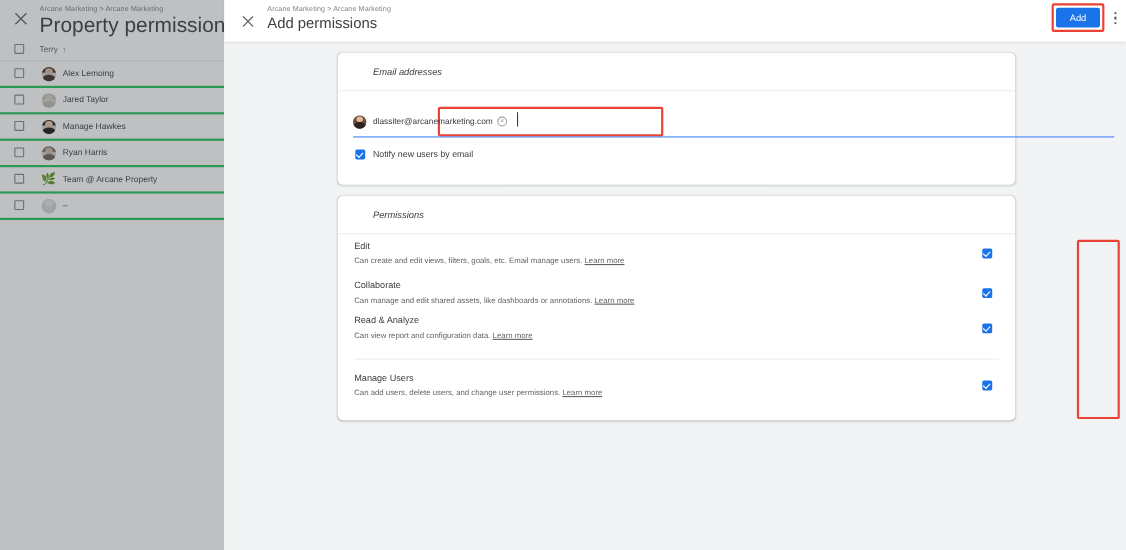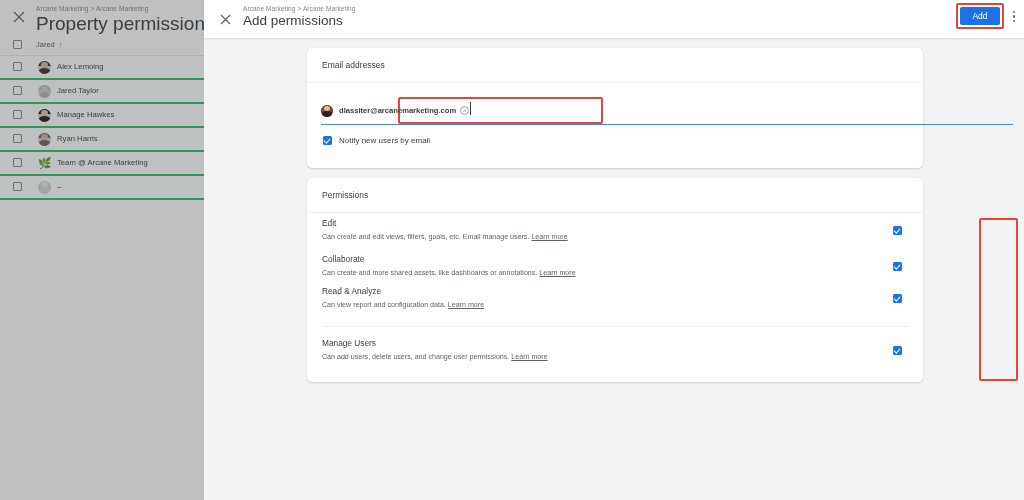--- a/index.html
+++ b/index.html
@@ -47,27 +47,27 @@
   .add-btn{position:absolute;left:756px;top:7px;width:40px;height:18px;background:#1a73e8;border:none;border-radius:2px;color:#fff;font-size:8.5px;font-family:inherit;font-weight:500;cursor:pointer;padding:0;line-height:18px;text-align:center;}
   .kebab{position:absolute;left:803px;top:11px;width:14px;height:16px;cursor:pointer;}
   .kebab i{display:block;width:2.2px;height:2.2px;border-radius:50%;background:#5f6368;margin:0 auto 2.3px;}
 
   
   .card{position:absolute;left:103px;width:616px;background:#ffffff;border-radius:5px;box-shadow:0 1px 2px rgba(60,64,67,.18),0 0 1px rgba(60,64,67,.10);}
   #card-email{top:48px;height:120px;}
   #card-perm{top:178px;height:204px;}
 
   .card-head{position:relative;height:34px;border-bottom:1px solid #eceff1;}
-  .card-head span{position:absolute;left:15px;top:12px;font-size:8.5px;color:#3c4043;}
+  .card-head span{position:absolute;left:32px;top:12px;font-size:8.5px;color:#3c4043;font-style:italic;}
 
   
   .chip-hl{position:absolute;left:91px;top:49px;width:205px;height:27px;border:2.5px solid #ea4335;border-radius:2px;box-sizing:border-box;}
   .chip{position:absolute;left:14px;top:55px;height:15px;display:flex;align-items:center;}
   .chip-av{width:12px;height:12px;border-radius:50%;overflow:hidden;position:relative;background:#8d6e63;flex:0 0 auto;}
-  .chip-text{font-size:7.6px;color:#3c4043;margin-left:6px;white-space:nowrap;font-weight:bold;}
+  .chip-text{font-size:7.6px;color:#3c4043;margin-left:6px;white-space:nowrap;}
   .chip-x{margin-left:4px;width:9px;height:9px;border-radius:50%;border:1px solid #9aa0a6;color:#9aa0a6;font-size:6.5px;line-height:7.5px;text-align:center;box-sizing:border-box;cursor:pointer;}
   .caret{position:absolute;left:163px;top:54px;width:1px;height:13px;background:#3c4043;}
   .underline{position:absolute;left:14px;top:76px;width:692px;height:1.3px;background:#4285f4;}
 
   .notify{position:absolute;left:16px;top:88px;display:flex;align-items:center;}
   .chk{width:9px;height:9px;border-radius:1.5px;background:#1a73e8;position:relative;flex:0 0 auto;cursor:pointer;}
   .chk:after{content:"";position:absolute;left:2.4px;top:0.9px;width:2.6px;height:5px;border:solid #fff;border-width:0 1.4px 1.4px 0;transform:rotate(42deg);}
   .notify-label{font-size:8px;color:#3c4043;margin-left:7px;white-space:nowrap;}
 
   
@@ -91,21 +91,21 @@
             <path d="M3 3 L13 13 M13 3 L3 13" stroke="#5f6368" stroke-width="1.2" fill="none"></path>
           </svg>
       </span>
       <div class="bg-crumb">Arcane Marketing &gt; Arcane Marketing</div>
       <div class="bg-titlewrap">
         <span class="bg-title">Property permissions</span><span class="bg-rows">8 rows</span>
       </div>
     </div>
     <div class="bg-thead">
       <span class="cbox"></span>
-      <span class="bg-colname"><span>Jared</span><span class="sort-arrow">↑</span></span>
+      <span class="bg-colname"><span>Terry</span><span class="sort-arrow">↑</span></span>
     </div>
     <div id="bg-rows-host">
         <div class="bg-row">
           <span class="cbox"></span>
           <span class="avatar">
             <span class="a-top" style="background:#3b2f2a"></span>
             <span class="a-head" style="background:#d9b9a2"></span>
             <span class="a-body" style="background:#3b2f2a"></span>
           </span>
           <span class="bg-name">Alex Lemoing</span>
@@ -133,21 +133,21 @@
           <span class="avatar">
             <span class="a-top" style="background:#6f635b"></span>
             <span class="a-head" style="background:#cbb6a6"></span>
             <span class="a-body" style="background:#6f635b"></span>
           </span>
           <span class="bg-name">Ryan Harris</span>
         </div>
         <div class="bg-row">
           <span class="cbox"></span>
           <span class="leaf" style="color:#4caf50">🌿</span>
-          <span class="bg-name">Team @ Arcane Marketing</span>
+          <span class="bg-name">Team @ Arcane Property</span>
         </div>
         <div class="bg-row">
           <span class="cbox"></span>
           <span class="avatar">
             <span class="a-top" style="background:#d6d6d6"></span>
             <span class="a-head" style="background:#e4e4e4"></span>
             <span class="a-body" style="background:#d6d6d6"></span>
           </span>
           <span class="bg-name">–</span>
         </div>
@@ -201,21 +201,21 @@
         <span>Permissions</span>
       </div>
       <div id="perm-host">
           <div class="perm" style="top: 40px; height: 32px; text-decoration: underline;">
             <div class="perm-t" style="top:0px">Edit</div>
             <div class="perm-d" style="top:15px"><span>Can create and edit views, filters, goals, etc. Email manage users.</span> <a href="#">Learn more</a></div>
             <span class="chk perm-chk" style="top:8px"></span>
           </div>
           <div class="perm" style="top: 76px; height: 32px;">
             <div class="perm-t" style="top:0px">Collaborate</div>
-            <div class="perm-d" style="top:15px"><span>Can create and more shared assets, like dashboards or annotations.</span> <a href="#">Learn more</a></div>
+            <div class="perm-d" style="top:15px"><span>Can manage and edit shared assets, like dashboards or annotations.</span> <a href="#">Learn more</a></div>
             <span class="chk perm-chk" style="top:8px"></span>
           </div>
           <div class="perm" style="top: 108px; height: 32px;">
             <div class="perm-t" style="top:0px">Read &amp; Analyze</div>
             <div class="perm-d" style="top:15px"><span>Can view report and configuration data.</span> <a href="#">Learn more</a></div>
             <span class="chk perm-chk" style="top:8px"></span>
           </div>
           <div class="divider" style="top: 148px;"></div>
           <div class="perm" style="top: 160px; height: 32px;">
             <div class="perm-t" style="top:0px">Manage Users</div>

